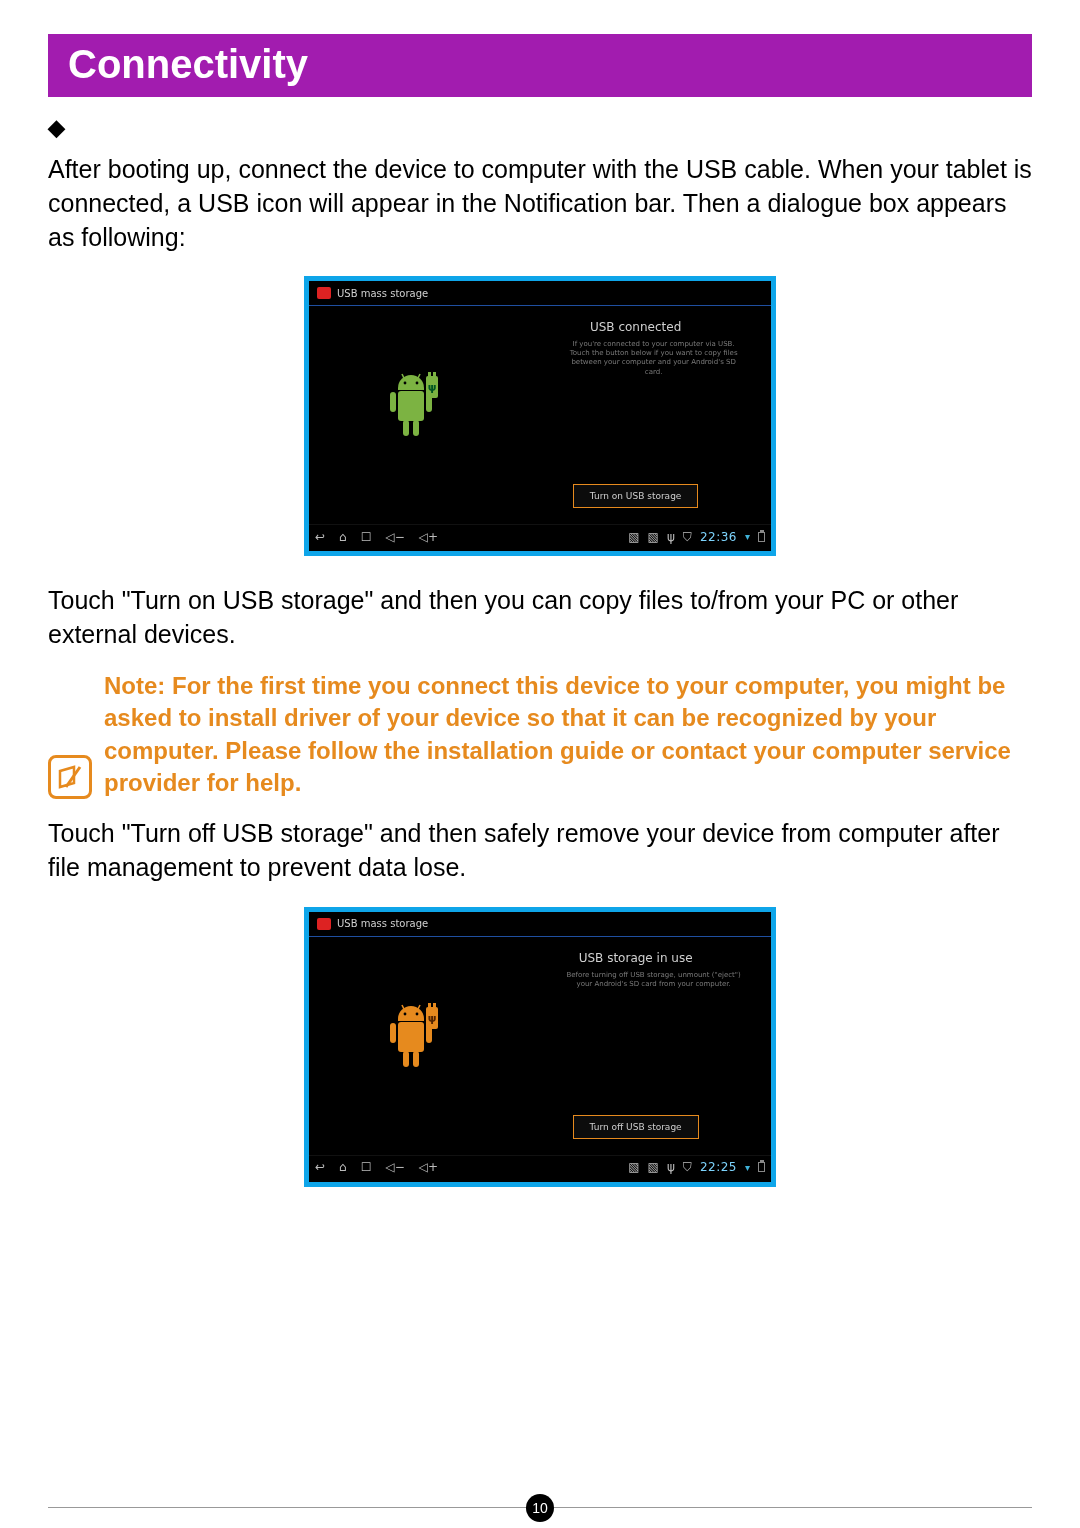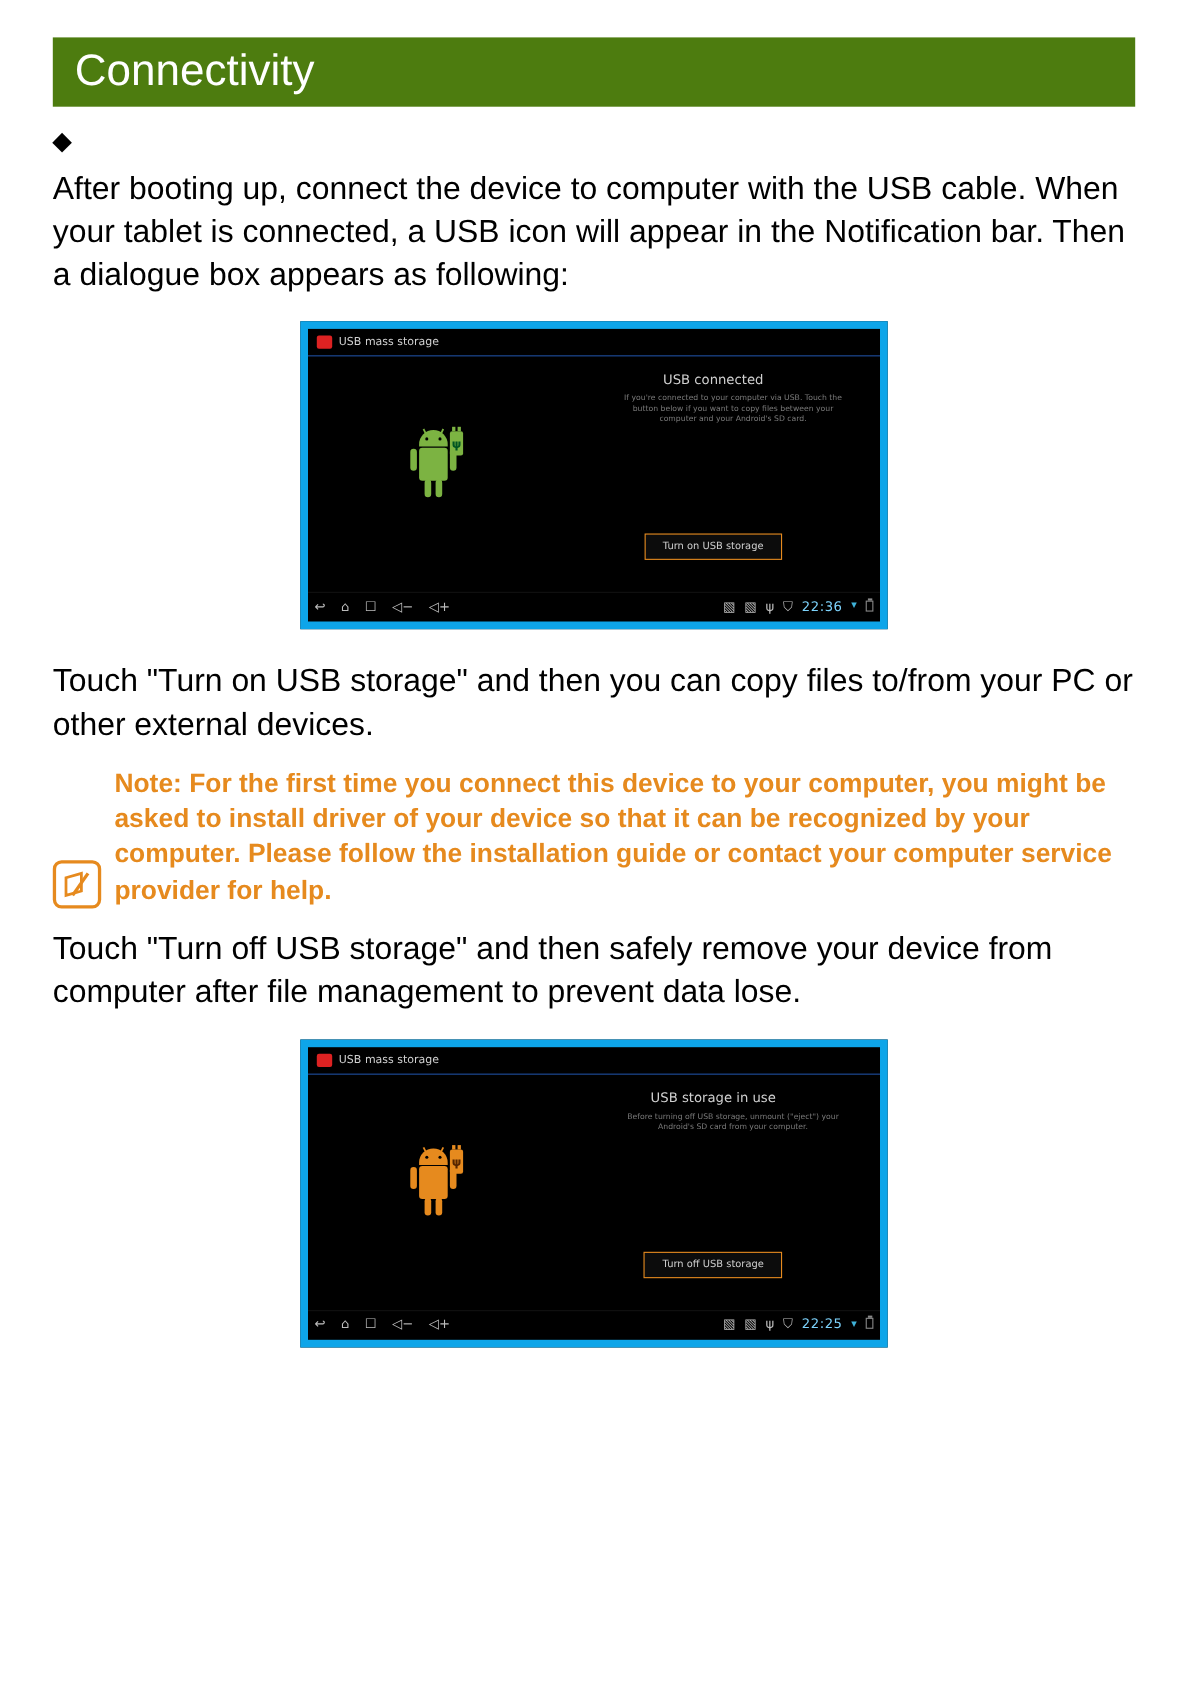--- a/index.html
+++ b/index.html
@@ -7,56 +7,56 @@
     font-family: Arial, Helvetica, sans-serif;
     background: #fff;
     width: 1080px;
     margin: 0 auto;
     color: #000;
   }
   .page {
     padding: 34px 48px 30px 48px;
   }
   .section-header {
-    background: #4d7c0f;
+    background: #a21caf;
     color: #fff;
     font-size: 40px;
-    font-weight: normal;
+    font-weight: bold;
     padding: 8px 20px 10px 20px;
     margin-bottom: 18px;
   }
   .subheading {
     font-size: 32px;
     font-weight: bold;
     margin: 18px 0 12px 0;
     display: flex;
     align-items: center;
     gap: 8px;
   }
   .subheading .diamond {
     font-size: 22px;
   }
   .body-text {
-    font-size: 29px;
+    font-size: 25px;
     line-height: 1.35;
     margin-bottom: 18px;
   }
   .screenshot-wrap {
     display: flex;
     justify-content: center;
     margin: 22px 0 28px 0;
   }
   .tablet-screen {
-    width: 534px;
+    width: 472px;
     height: 280px;
     background: #000;
     color: #bdbdbd;
     font-family: "DejaVu Sans", Arial, sans-serif;
     position: relative;
-    border: 7px solid #0ea5e9;
+    border: 5px solid #0ea5e9;
   }
   .screen-titlebar {
     display: flex;
     align-items: center;
     gap: 6px;
     padding: 6px 8px;
     border-bottom: 1px solid #1f4fa0;
     font-size: 10px;
     color: #d0d0d0;
   }
@@ -94,21 +94,21 @@
     line-height: 1.3;
     margin-bottom: auto;
     margin-left: 36px;
   }
   .tablet-button {
     border: 1px solid #e68a1e;
     color: #cfcfcf;
     background: #0c0c0c;
     font-size: 9px;
     padding: 6px 16px;
-    margin-bottom: 21px;
+    margin-bottom: 8px;
   }
   .tablet-navbar {
     height: 24px;
     background: #000;
     border-top: 1px solid #111;
     display: flex;
     align-items: center;
     padding: 0 6px;
     font-size: 11px;
     color: #bcbcbc;

